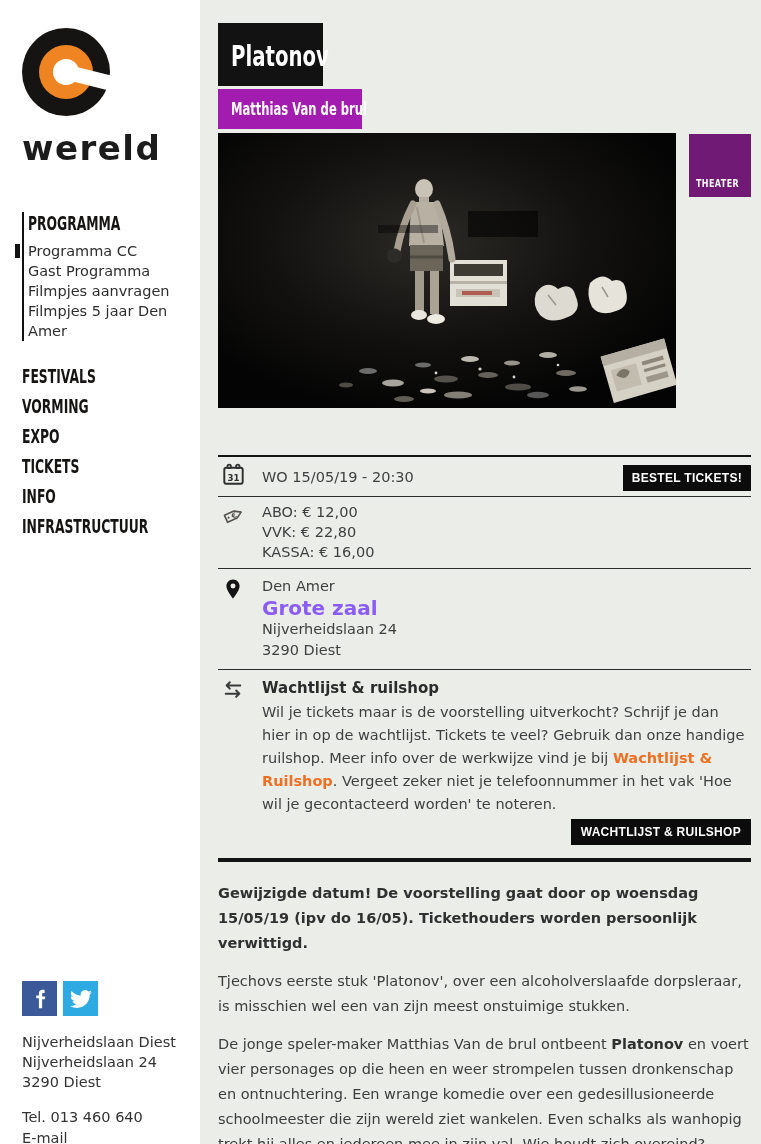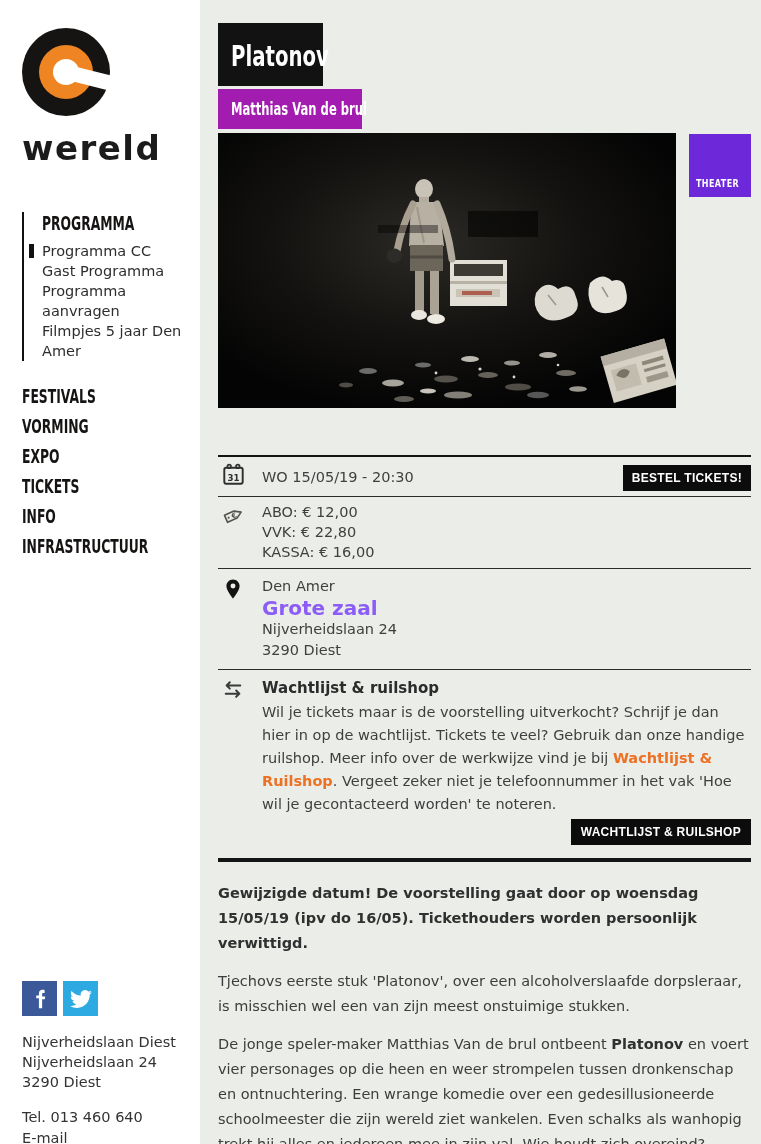--- a/index.html
+++ b/index.html
@@ -10,21 +10,21 @@
     background:#ffffff; display:flex; color:#3d3d3d;
   }
   .cond { display:inline-block; transform:scaleX(.68); transform-origin:0 50%; white-space:nowrap; }
   .cond80 { display:inline-block; transform:scaleX(.8); transform-origin:0 50%; white-space:nowrap; }
 
   
   .sidebar { width:200px; flex:none; background:#fff; position:relative; padding:28px 0 0 22px; }
   .logo { cursor:pointer; }
   .logo-text { font-size:34px; font-weight:bold; color:#1b1b1b; letter-spacing:1.5px; margin-top:8px; }
   .nav-block { margin-top:44px; }
-  .prog { border-left:2px solid #111; padding-left:18px; }
+  .prog { border-left:2px solid #111; padding-left:4px; }
   .prog-label { font-size:19px; font-weight:bold; color:#161413; margin-bottom:7px; }
   .prog-item { font-size:14.5px; color:#2e2e2e; line-height:20px; width:148px; position:relative; cursor:pointer; }
   .prog-item.active::before { content:""; position:absolute; left:-13px; top:3px; width:5px; height:14px; background:#111; }
   .main-nav { margin-top:20px; }
   .main-nav-item { line-height:30px; font-weight:bold; font-size:19px; color:#161413; cursor:pointer; }
   .sb-footer { position:absolute; left:22px; top:981px; }
   .social { display:flex; gap:6px; }
   .social-btn { width:35px; height:35px; display:flex; align-items:center; justify-content:center; cursor:pointer; }
   .fb { background:#3b5998; }
   .tw { background:#2caae1; }
@@ -32,21 +32,21 @@
   .contact { margin-top:15px; font-size:14.5px; color:#333; line-height:21px; }
 
   
   .main { flex:1; background:#eaede8; padding:23px 10px 0 18px; position:relative; }
   .title-box { width:105px; height:63px; background:#121212; padding:16px 0 0 13px; }
   .title-box .cond { font-size:29px; font-weight:bold; color:#fff; }
   .subtitle-box { width:144px; height:40px; background:#a21caf; margin-top:3px; padding:10px 0 0 13px; }
   .subtitle-box .cond { font-size:17px; font-weight:bold; color:#fff; }
   .photo-row { position:relative; margin-top:4px; height:275px; }
   .photo { width:458px; height:275px; display:block; }
-  .theater-badge { position:absolute; right:0; top:1px; width:62px; height:63px; background:#6d28d9; }
+  .theater-badge { position:absolute; right:0; top:1px; width:62px; height:63px; background:#701a75; }
   .theater-badge .cond80 { position:absolute; left:7px; bottom:8px; font-size:10px; font-weight:bold; color:#fff; letter-spacing:.5px; }
 
   .details { margin-top:47px; border-top:2px solid #141414; border-bottom:4px solid #141414; }
   .d-row { display:flex; border-bottom:1px solid #2b2b2b; position:relative; }
   .d-row:last-child { border-bottom:none; }
   .d-icon { width:44px; flex:none; padding:2px 0 0 4px; }
   .d-body { flex:1; font-size:14.5px; color:#3f3f3f; }
   .row-date { align-items:center; height:40px; }
   .row-date .d-icon { padding-top:0; }
   .btn { background:#0c0c0c; color:#fff; font-weight:bold; font-size:12px; border:none; cursor:pointer; letter-spacing:.3px; }
@@ -84,21 +84,21 @@
       </svg>
     </span>
     <div class="logo-text">wereld</div>
   </div>
 
   <nav class="nav-block">
     <div class="prog">
       <div class="prog-label"><span class="cond" style="transform:scaleX(.65)">PROGRAMMA</span></div>
       <div class="prog-item active">Programma CC</div>
       <div class="prog-item">Gast Programma</div>
-      <div class="prog-item">Programma aanvragen</div>
+      <div class="prog-item">Filmpjes aanvragen</div>
       <div class="prog-item">Filmpjes 5 jaar Den Amer</div>
     </div>
     <div class="main-nav">
       <div class="main-nav-item"><span class="cond" style="transform:scaleX(.65)">FESTIVALS</span></div>
       <div class="main-nav-item"><span class="cond" style="transform:scaleX(.65)">VORMING</span></div>
       <div class="main-nav-item"><span class="cond" style="transform:scaleX(.65)">EXPO</span></div>
       <div class="main-nav-item"><span class="cond" style="transform:scaleX(.65)">TICKETS</span></div>
       <div class="main-nav-item"><span class="cond" style="transform:scaleX(.65)">INFO</span></div>
       <div class="main-nav-item"><span class="cond" style="transform:scaleX(.65)">INFRASTRUCTUUR</span></div>
     </div>

